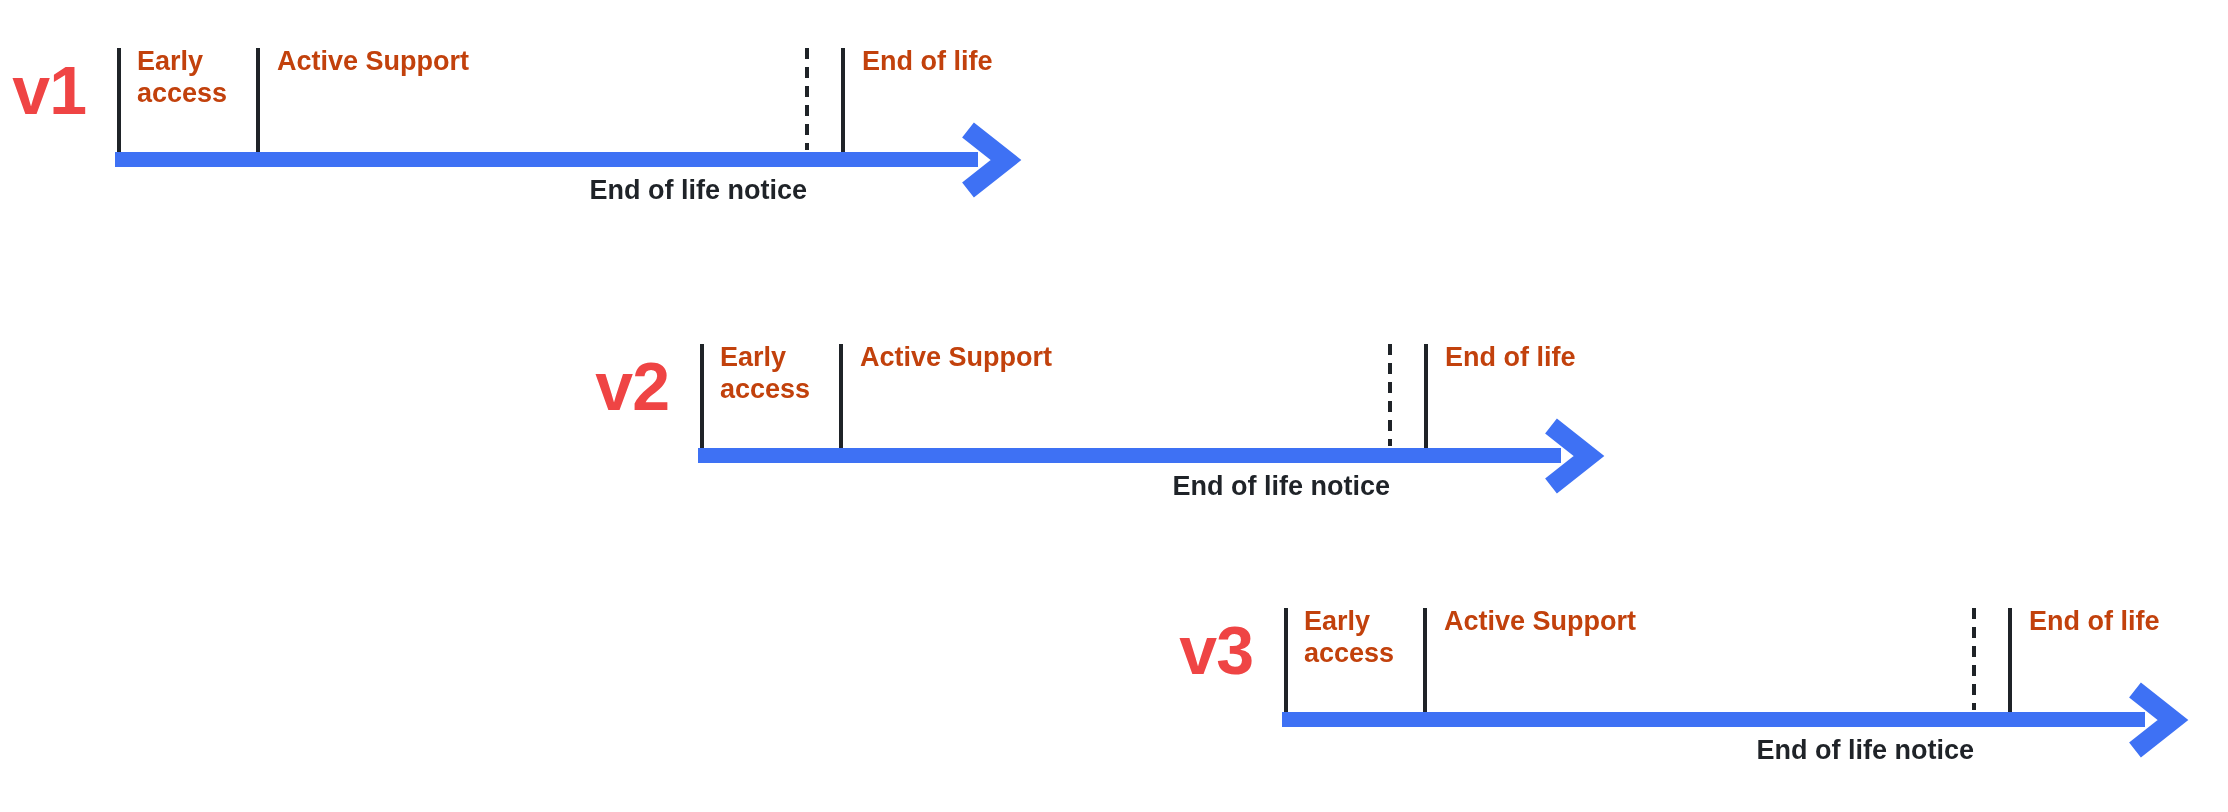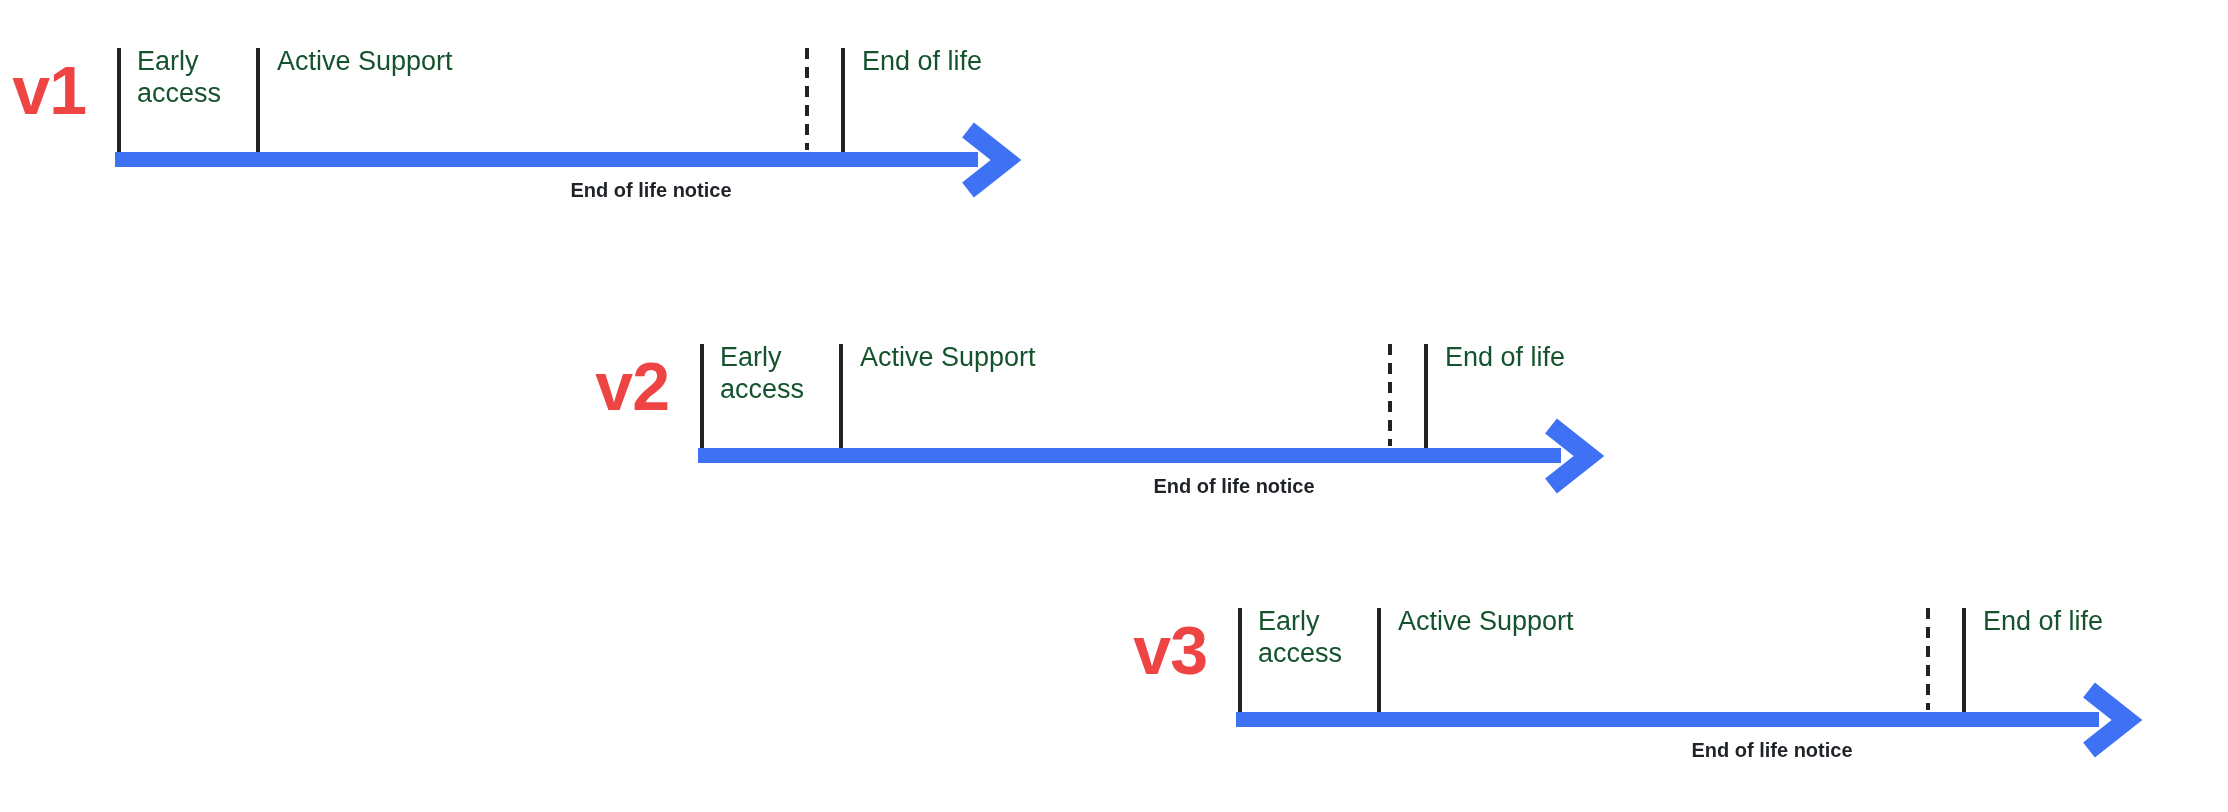--- a/index.html
+++ b/index.html
@@ -53,23 +53,23 @@
     background: repeating-linear-gradient(
       to bottom,
       #1F2328 0px, #1F2328 11px,
       transparent 11px, transparent 19px
     );
   }
   .phase-label {
     position: absolute;
     top: -3px;
     font-size: 27px;
-    font-weight: 400;
+    font-weight: 700;
     line-height: 32px;
-    color: #14532d;
+    color: #c2410c;
     white-space: nowrap;
   }
   .phase-label.early  { left: 137px; }
   .phase-label.active { left: 277px; }
   .phase-label.eol    { left: 862px; }
   .shaft {
     position: absolute;
     left: 115px;
     top: 104px;
     width: 863px;
@@ -88,31 +88,31 @@
     stroke: #3E71F4;
     stroke-width: 19;
     stroke-linejoin: miter;
     stroke-linecap: butt;
   }
   .notice {
     position: absolute;
     left: 495px;
     top: 126px;
     width: 312px;
-    text-align: center;
-    font-size: 20px;
+    text-align: right;
+    font-size: 27px;
     font-weight: 700;
     line-height: 32px;
     color: #1F2328;
     white-space: nowrap;
   }
   
   .timeline.row-0 { left: 0px;    top: 48px;  }
   .timeline.row-1 { left: 583px;  top: 328px; margin-top: 16px; }
-  .timeline.row-2 { left: 1121px; top: 608px; }
+  .timeline.row-2 { left: 1167px; top: 608px; }
 </style>
 </head>
 <body>
 
 <div class="canvas">
 
   <div class="timeline row-0">
     <div class="version">v1</div>
     <div class="tick t-start"></div>
     <div class="phase-label early">

